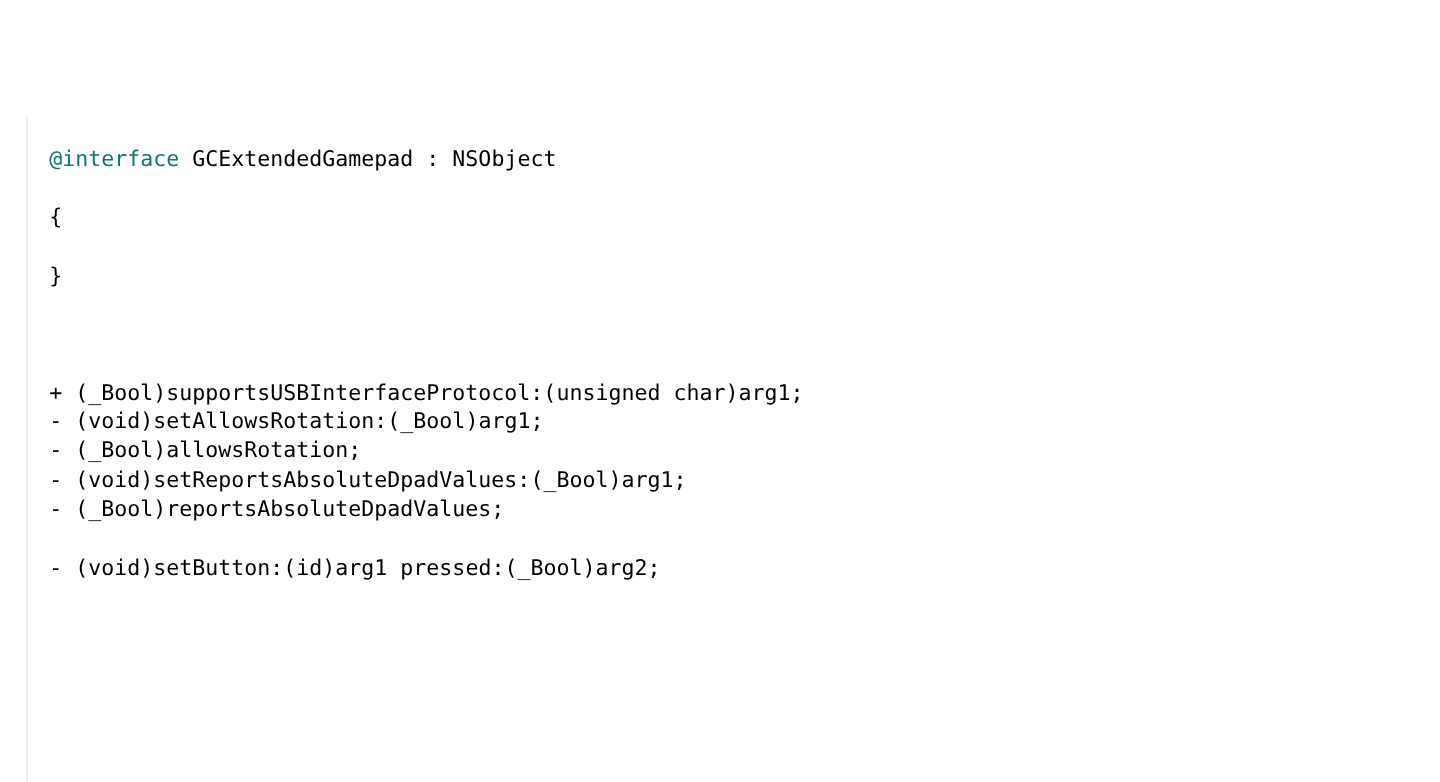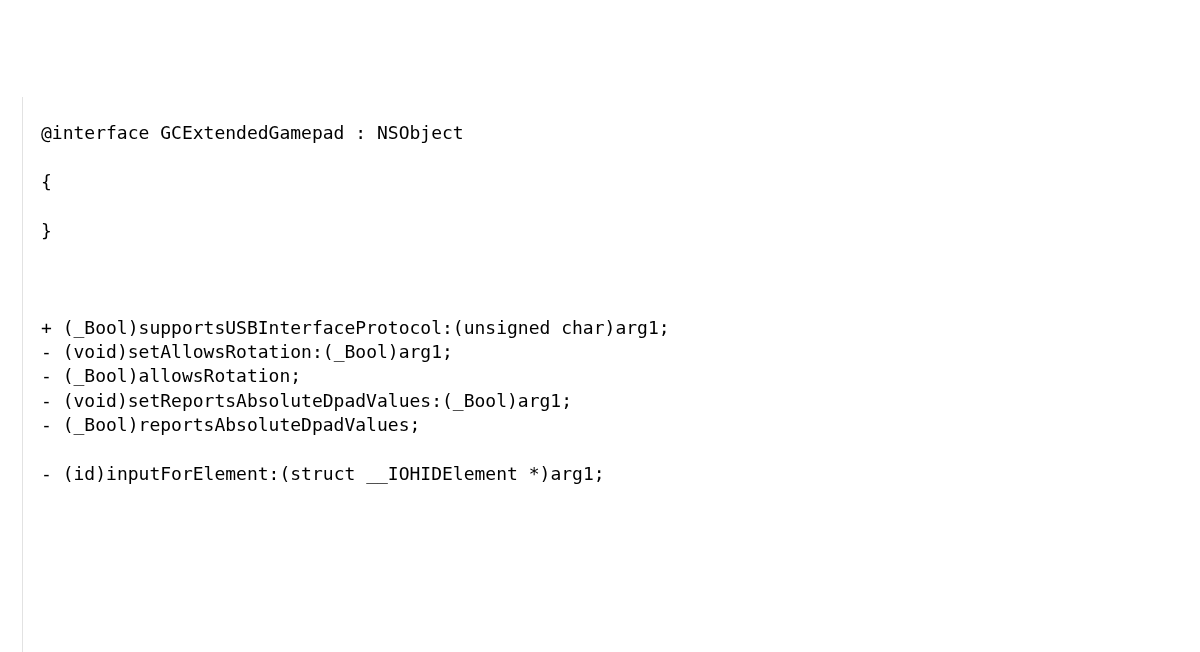--- a/index.html
+++ b/index.html
@@ -15,33 +15,33 @@
   .editor {
     border-left:1px solid #e2e2e2;
     margin-left:22px; 
     min-height:652px;
   }
   .line {
     padding-left:18px;
     position:relative;
   }
   .kw   { color:#000000; }  
-  .dir  { color:#000000; }
+  .dir  { color:#0f766e; }
 </style>
 </head>
 <body>
 
 
 
 <div class="editor">
 <div class="line"><span class="dir">@interface</span> <span>GCExtendedGamepad</span> : <span>NSObject</span></div>
 <div class="line">{</div>
 <div class="line">}</div>
 <div class="line"> </div>
 <div id="top-methods"><div class="line">+ (<span class="kw">_Bool</span>)supportsUSBInterfaceProtocol:(<span class="kw">unsigned char</span>)arg1;</div><div class="line">- (<span class="kw">void</span>)setAllowsRotation:(<span class="kw">_Bool</span>)arg1;</div><div class="line">- (<span class="kw">_Bool</span>)allowsRotation;</div><div class="line">- (<span class="kw">void</span>)setReportsAbsoluteDpadValues:(<span class="kw">_Bool</span>)arg1;</div><div class="line">- (<span class="kw">_Bool</span>)reportsAbsoluteDpadValues;</div></div>
-<div class="line"><span>- (</span><span class="kw">id</span><span>)inputForElement:(</span><span class="kw">struct</span><span> __IOHIDElement *)arg1;</span></div>
+<div class="line"><span>- (</span><span class="kw">void</span><span>)setButton:(</span><span class="kw">id</span><span>)arg1 pressed:(</span><span class="kw">_Bool</span><span>)arg2;</span></div>
 
 
 
 </div>
 
 
 
 
 </body></html>

